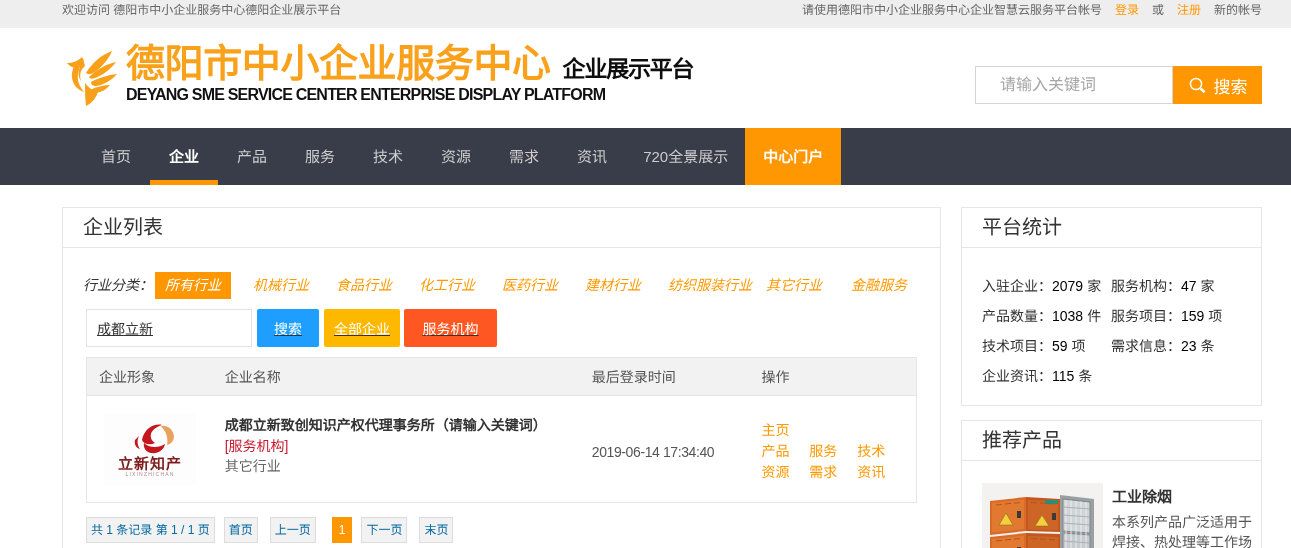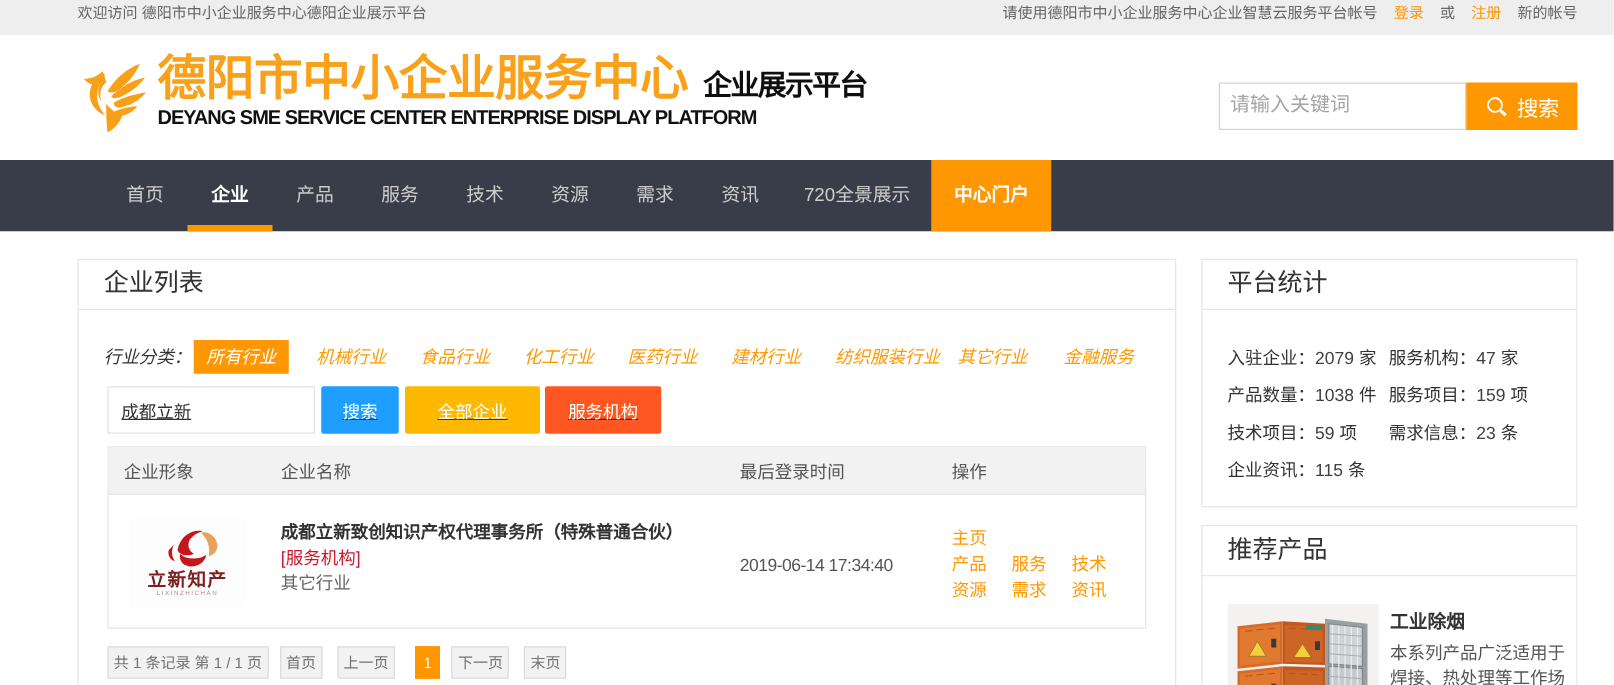--- a/index.html
+++ b/index.html
@@ -20,21 +20,21 @@
 
   
   .header { height: 100px; background: #fff; }
   .logo-svg { position: absolute; left: 3px; top: 22px; }
   .brand { position: absolute; left: 64px; top: 18px; white-space: nowrap; }
   .brand-cn { line-height: 36px; height: 36px; }
   .brand-cn .cn-orange { font-size: 39px; font-weight: bold; color: #f9a11b; letter-spacing: -0.4px; }
   .brand-cn .cn-black { font-size: 23px; font-weight: bold; color: #0e0e0e; letter-spacing: -1.2px; margin-left: 12px; }
   .brand-en { font-size: 16px; font-weight: bold; color: #111; letter-spacing: -0.8px; margin-top: 4px; }
   .hsearch { position: absolute; right: 0; top: 38px; display: flex; }
-  .hsearch input { width: 198px; height: 38px; border: 1px solid #d4d4d4; padding: 0 8px;
+  .hsearch input { width: 198px; height: 38px; border: 1px solid #d4d4d4; padding: 0 24px;
       font-size: 16px; color: #333; outline: none; font-family: inherit; }
   .hsearch input::placeholder { color: #a6a6a6; }
   .hsearch button { width: 89px; height: 38px; background: #ff9702; color: #fff; border: 0;
       font-size: 17px; display: flex; align-items: center; justify-content: center; cursor: pointer; font-family: inherit; }
   .hsearch button svg { margin-right: 7px; }
 
   
   .nav { height: 57px; background: #393d49; }
   .nav .inner { display: flex; height: 57px; padding-left: 20px; }
   .nav-item { position: relative; padding: 0 19px; line-height: 57px; font-size: 15px; color: #cccccc; cursor: pointer; }
@@ -62,21 +62,21 @@
   a.cat-link:nth-of-type(8) { margin-left: 14px; }
   a.cat-link:nth-of-type(9) { margin-left: 29px; }
 
   
   .search-row { margin: 10px 20px 0 23px; display: flex; text-decoration: underline; }
   .search-row input { width: 166px; height: 38px; border: 1px solid #e3e3e3; padding: 0 10px;
       font-size: 14px; color: #333; outline: none; font-family: inherit; }
   .btn { height: 38px; border: 0; border-radius: 2px; color: #fff; font-size: 14px; cursor: pointer;
       text-align: center; font-family: inherit; }
   .btn-search { width: 62px; background: #1e9fff; margin-left: 5px; }
-  .btn-all { width: 108px; background: #ffb800; margin-left: 5px; }
+  .btn-all { width: 76px; background: #ffb800; margin-left: 5px; }
   .btn-org { width: 93px; background: #ff5722; margin-left: 4px; }
 
   
   .table { margin: 10px 23px 0 23px; border: 1px solid #e6e6e6; }
   .thead { display: flex; background: #f2f2f2; height: 38px; line-height: 38px;
       border-bottom: 1px solid #e6e6e6; color: #555; font-size: 14px; }
   .thead > div { padding-left: 12px; }
   .c1 { width: 126px; } .c2 { width: 368px; } .c3 { width: 170px; } .c4 { width: 167px; }
   .trow { display: flex; height: 106px; }
   .trow .c1 { display: flex; align-items: center; justify-content: center; padding-top: 2px; }
@@ -85,32 +85,32 @@
   .co-name { font-size: 14px; font-weight: bold; color: #333; line-height: 22px; }
   .co-line { font-size: 14px; line-height: 20px; color: #666; }
   .co-tag { color: #c9192e; }
   .trow .c3 { line-height: 112px; font-size: 14px; color: #555; letter-spacing: -0.4px; padding-left: 12px; }
   .trow .c4 { padding: 24px 0 0 12px; font-size: 14px; line-height: 21px; }
   .op-link { color: #ff9900; margin-right: 16px; }
 
   
   .pagination { margin: 14px 0 0 23px; font-size: 0; height: 26px; }
   .pg { display: inline-block; height: 26px; line-height: 24px; border: 1px solid #dcdcdc;
-      background: #f2f2f2; color: #737373; padding: 0 4px; vertical-align: top; font-size: 12px; }
+      background: #f2f2f2; color: #0369a1; padding: 0 4px; vertical-align: top; font-size: 12px; }
   .pg-info { padding: 0 4px; margin-right: 9px; }
   .pg-btn { margin-right: 12px; }
   .pg-btn:nth-of-type(2) { margin-right: 16px; }
   .pg-cur { background: #ff9702; border-color: #ff9702; color: #fff; padding: 0 6px; margin-right: 9px; }
 
   
   .stats-body { padding: 23px 0 14px 20px; }
   .stat-row { display: flex; line-height: 30px; font-size: 14px; color: #333; }
   .stat-cell { white-space: nowrap; }
   .stat-cell.w1 { width: 129px; }
-  .stat-val { color: #404040; }
+  .stat-val { color: #000000; }
   .stat-unit { margin-left: 4px; }
   .products-box { margin-top: 14px; }
   .product-item { display: flex; padding: 22px 10px 20px 20px; }
   .product-img { width: 121px; flex: none; }
   .product-txt { margin-left: 9px; width: 146px; flex: none; }
   .product-name { font-size: 15px; font-weight: bold; color: #333; margin-top: 2px; }
   .product-desc { font-size: 14px; color: #555; line-height: 20px; margin-top: 6px; }
 </style>
 </head>
 <body>
@@ -204,21 +204,21 @@
             <rect width="92" height="72" fill="#fdfdfd"></rect>
             <path d="M38 26 C40 15 50 9 58 11 C52 13 48 16 47 20 C46 24 48 27 51 29 C47 31 40 31 38 26 Z" fill="#c5161d"></path>
             <path d="M57 12 C63 11 69 15 70 22 C70 27 67 30 63 31 C64 26 63 20 60 16 Z" fill="#e8a25e"></path>
             <path d="M40 29 C45 34 55 34 61 30 C60 36 54 40 47 39 C42 38 39 34 40 29 Z" fill="#c5161d"></path>
             <path d="M35 22 C33 26 33 31 36 35 C32 34 30 30 31 26 Z" fill="#c5161d"></path>
             <text x="46" y="55" text-anchor="middle" font-size="15" font-weight="bold" fill="#7e1f1f" font-family="sans-serif" letter-spacing="1">立新知产</text>
             <text x="46" y="62" text-anchor="middle" font-size="5" fill="#a9888a" font-family="sans-serif" letter-spacing="1.2">LIXINZHICHAN</text>
           </svg>
         </div>
         <div class="c2">
-          <div class="co-name">成都立新致创知识产权代理事务所（特殊普通合伙）</div>
+          <div class="co-name">成都立新致创知识产权代理事务所（请输入关键词）</div>
           <div class="co-line co-tag">[服务机构]</div>
           <div class="co-line">其它行业</div>
         </div>
         <div class="c3">2019-06-14 17:34:40</div>
         <div class="c4">
           <div><a href="#" class="op-link">主页</a></div>
           <div>
             <a href="#" class="op-link">产品</a>
             <a href="#" class="op-link">服务</a>
             <a href="#" class="op-link">技术</a>

